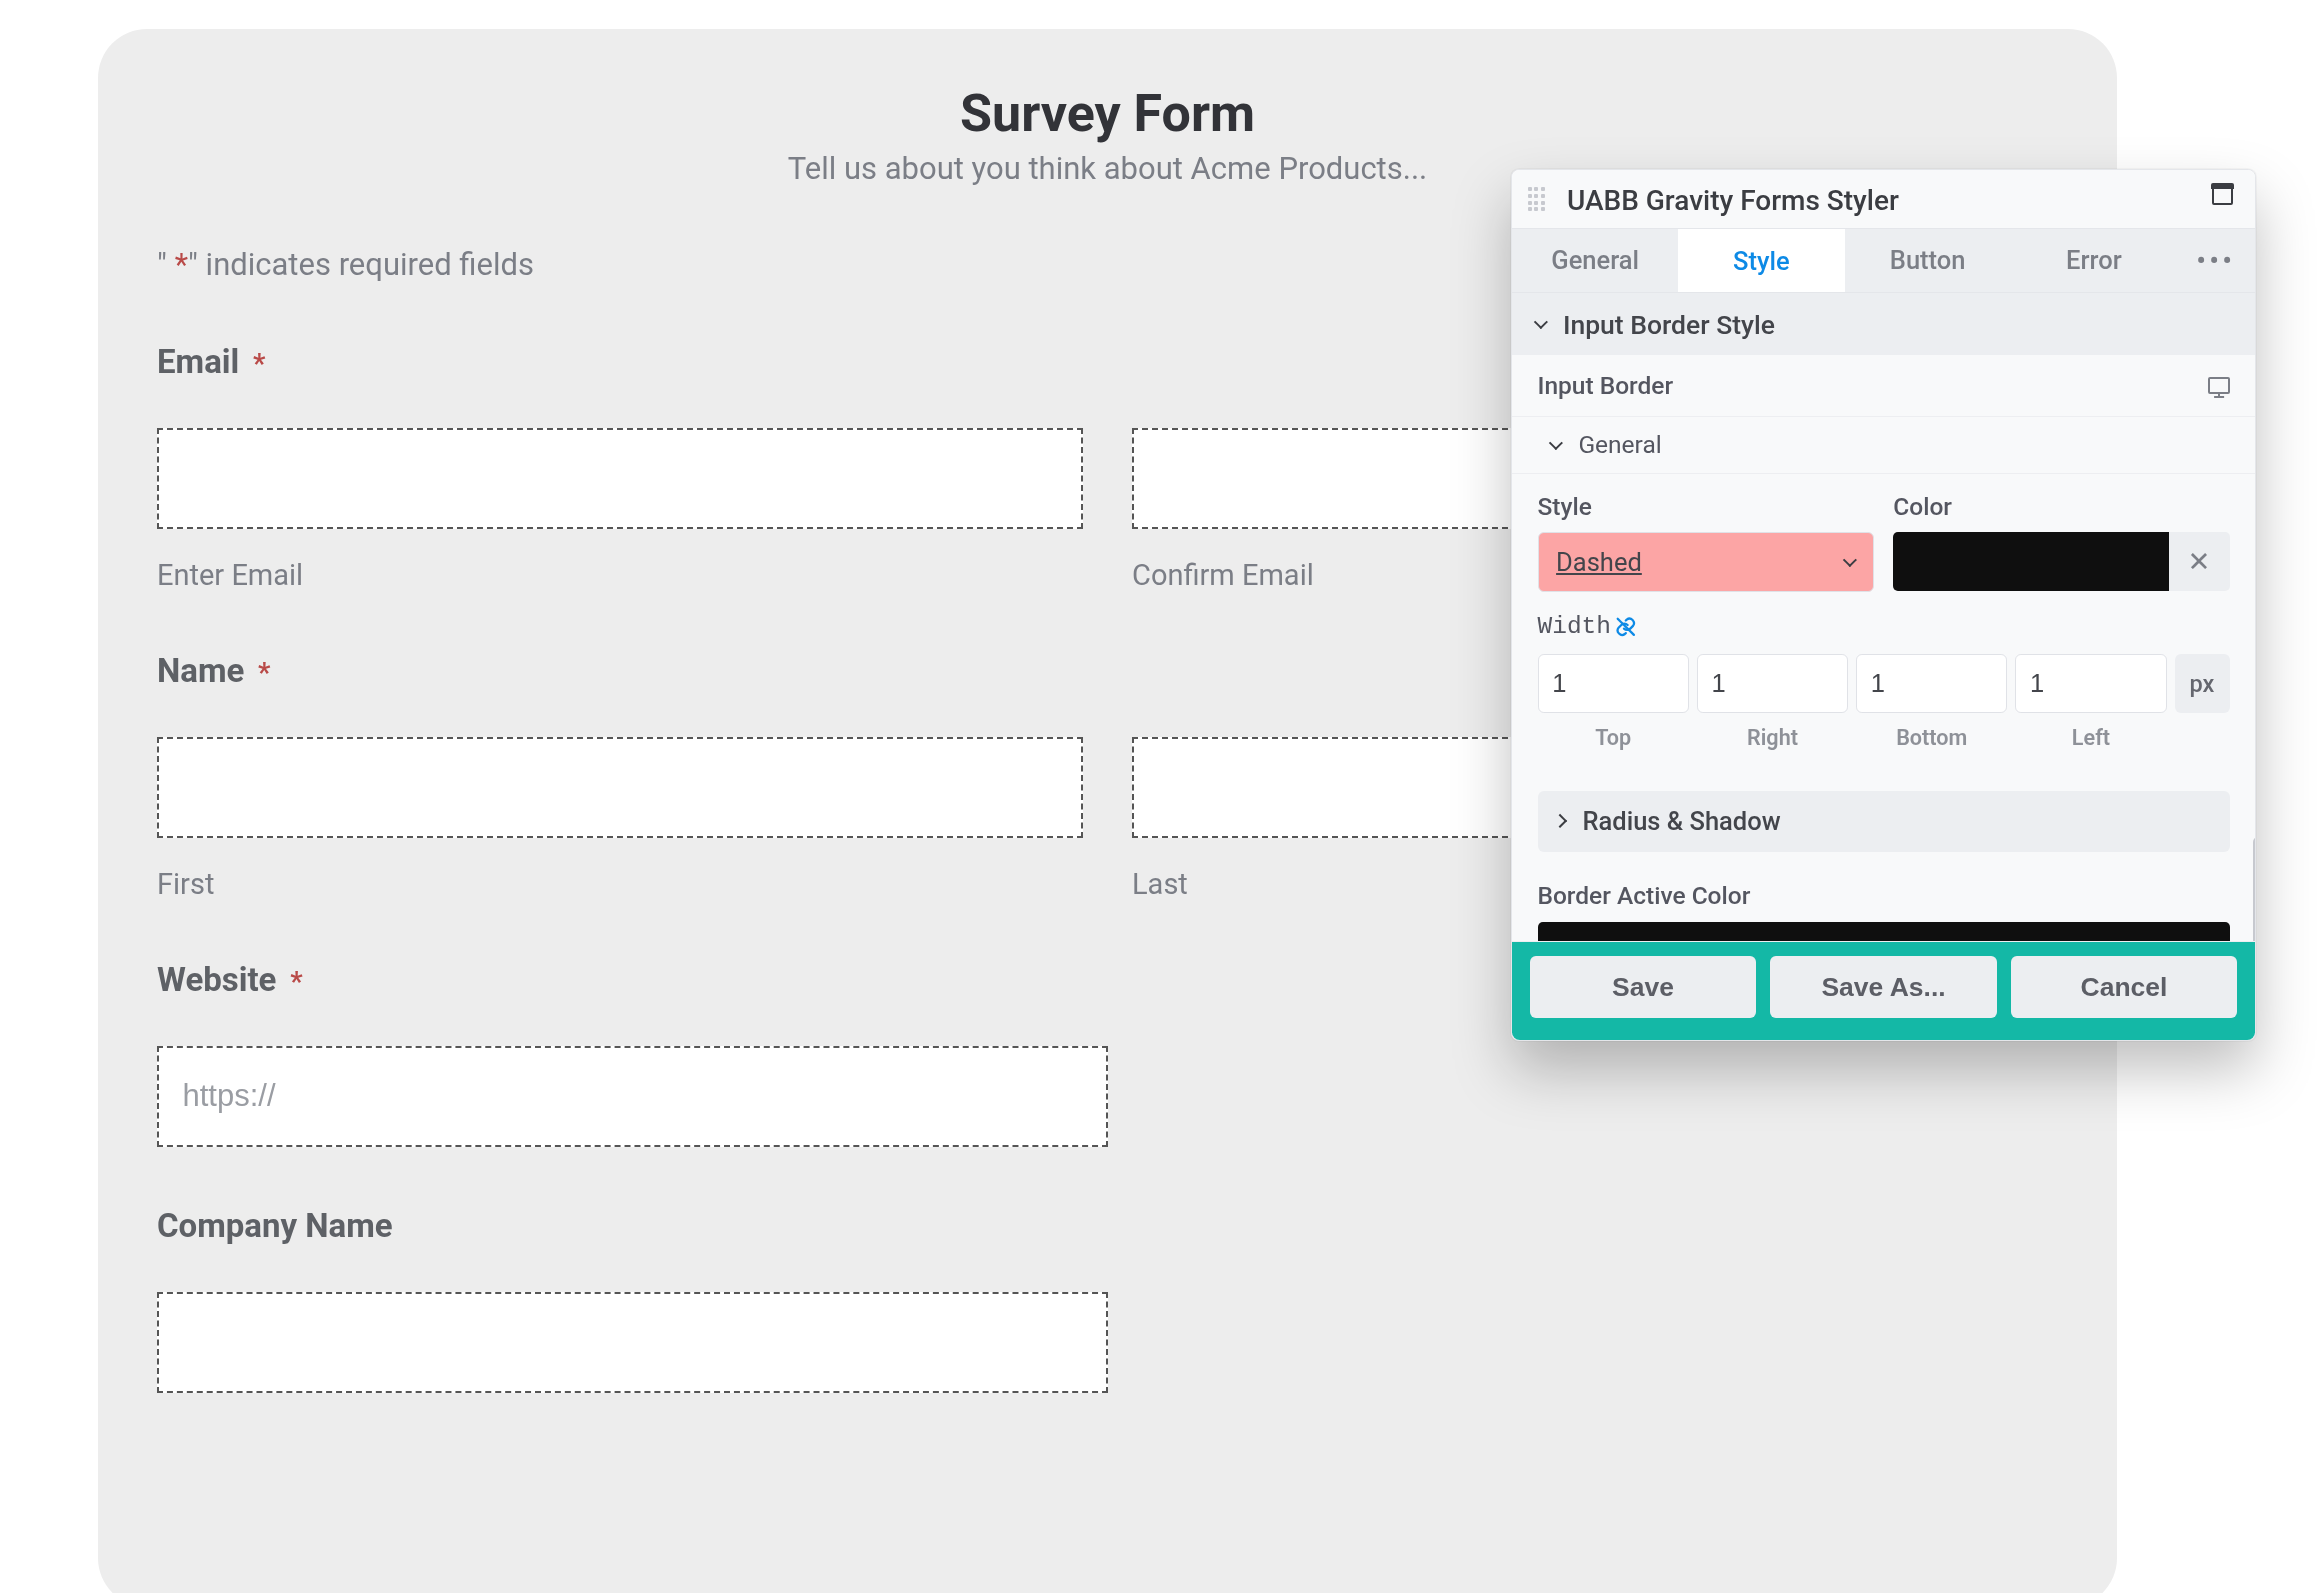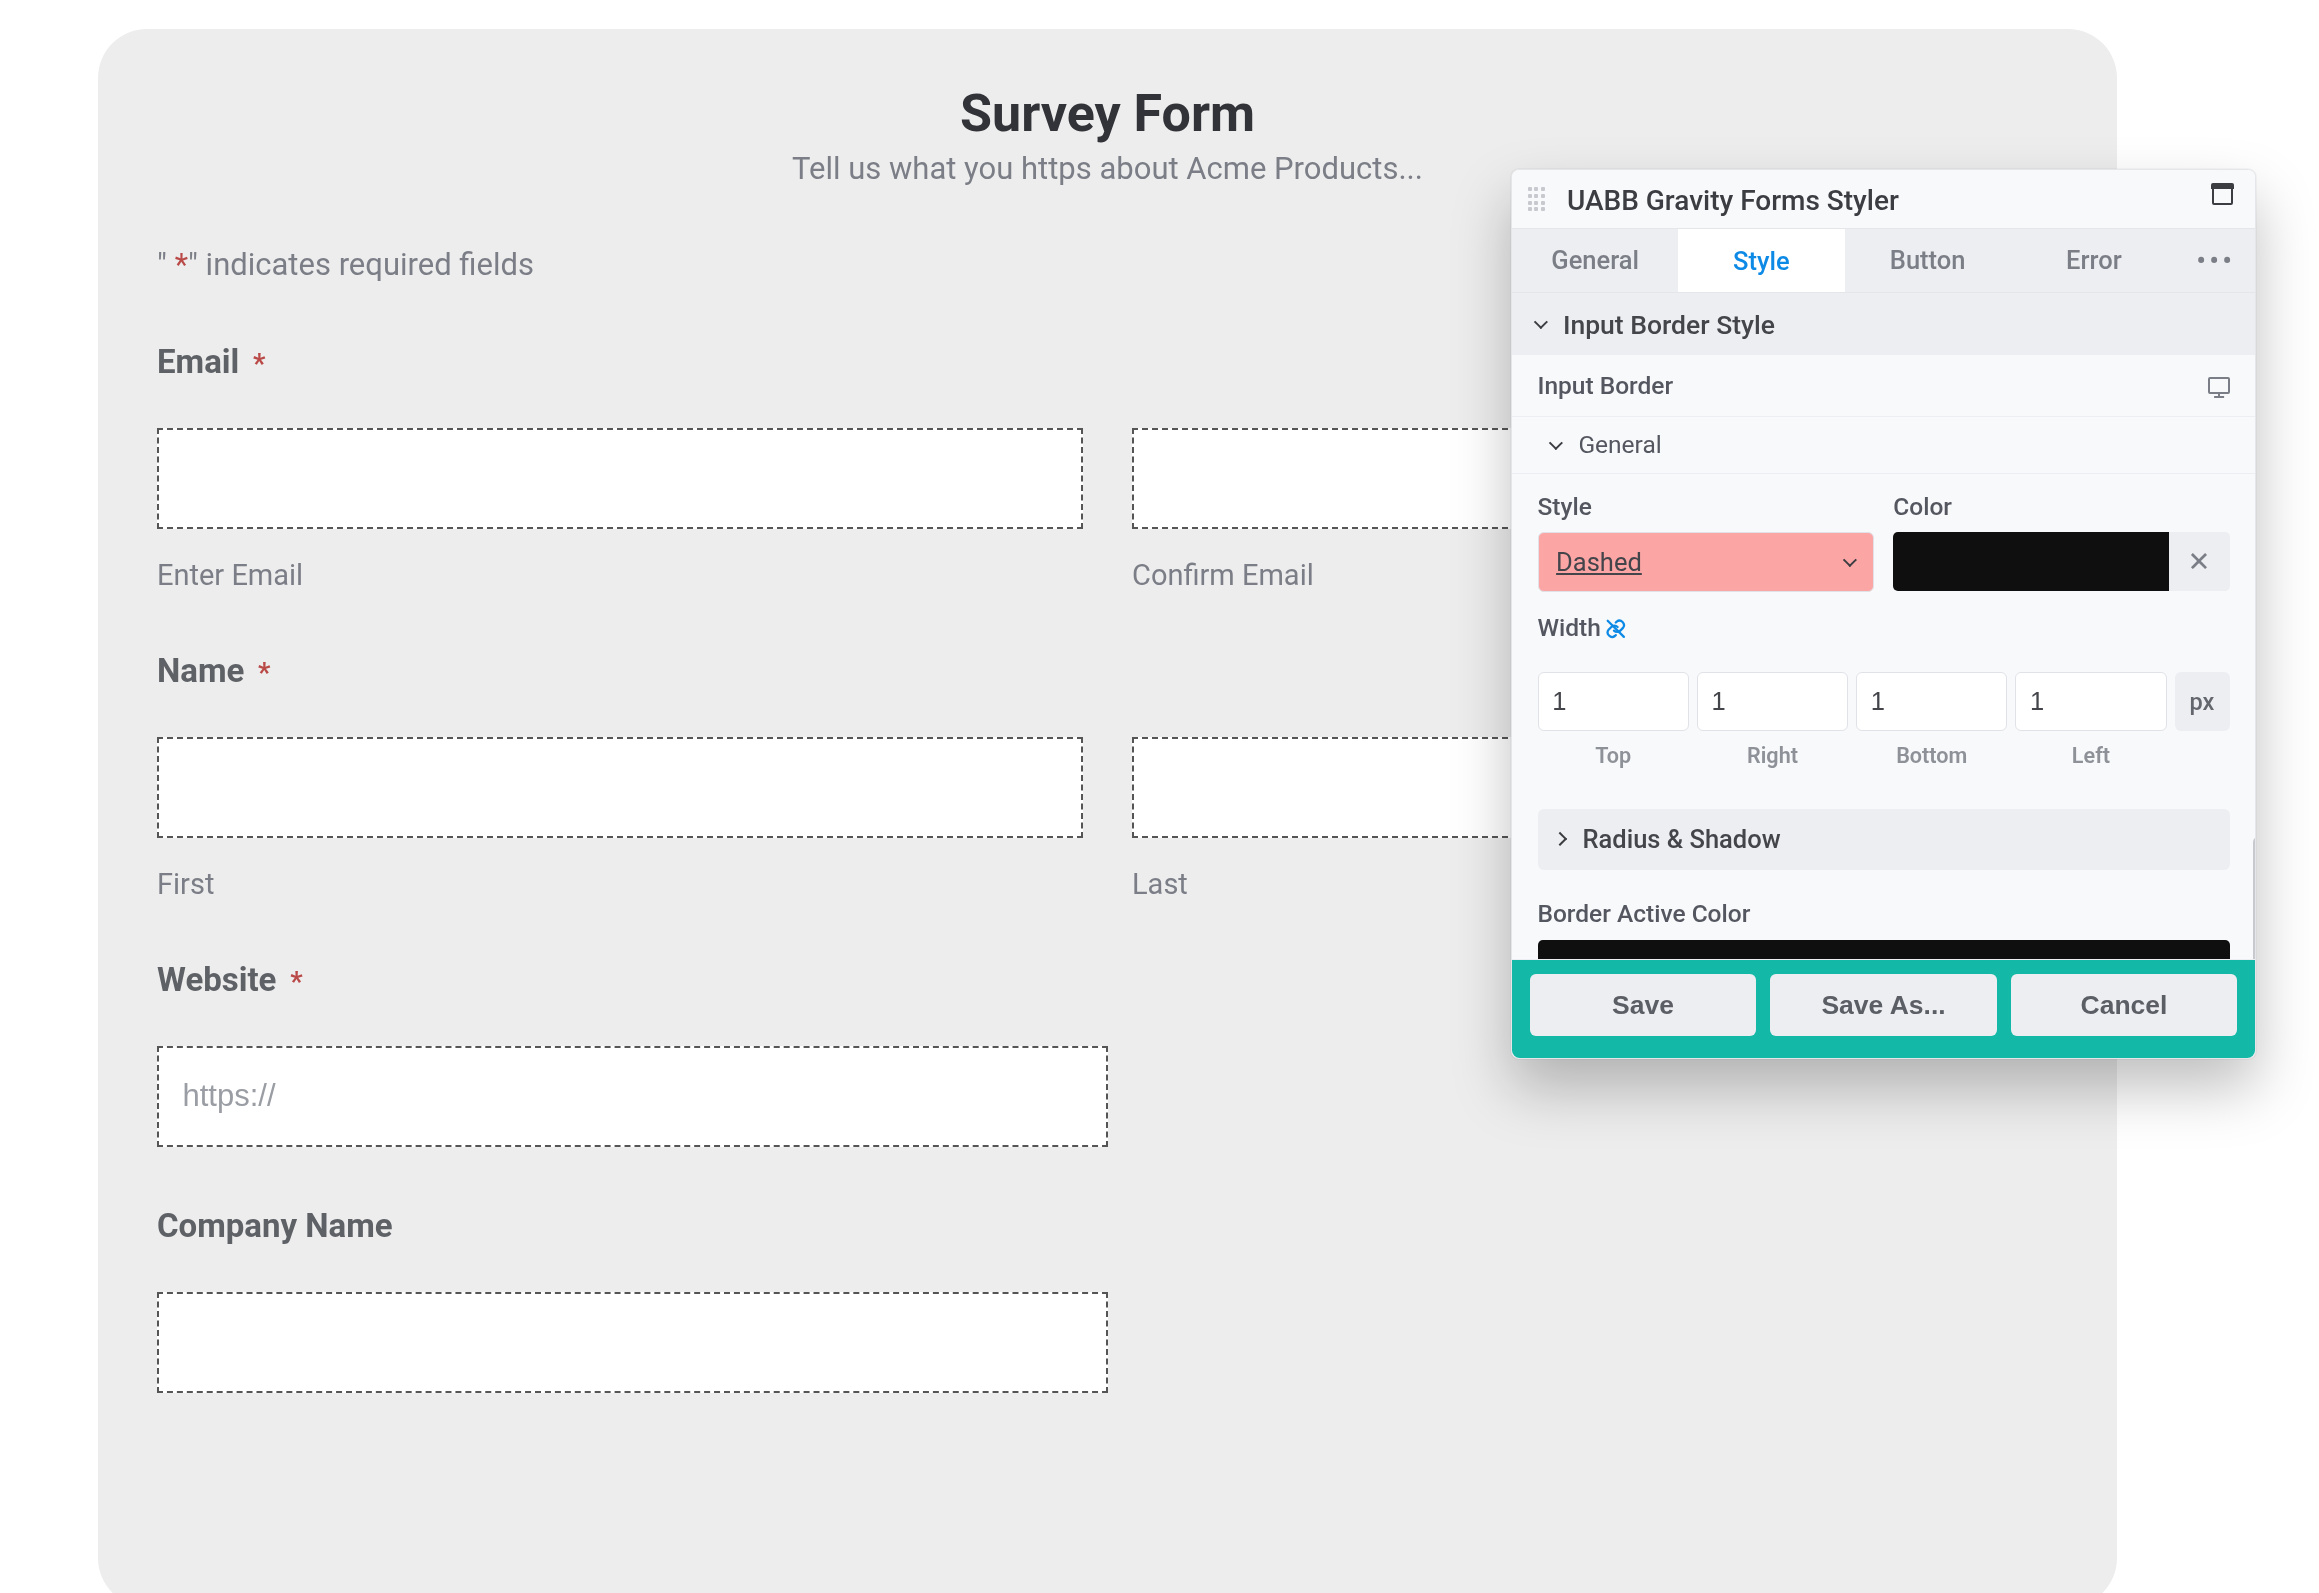--- a/index.html
+++ b/index.html
@@ -177,21 +177,21 @@
     flex:1; height: 59px; background:#0f0f0f; border-radius: 4.9px 0 0 4.9px;
   }
   .color-clear {
     width: 61px; height: 59px;
     background: #eceef1; border-radius: 0 4.9px 4.9px 0;
     display:flex; align-items:center; justify-content:center;
     font-size: 27.4px; color:#7b7e86; cursor:pointer;
   }
 
   .width-row { padding: 11.8px 25.5px 23.5px 25.5px; }
-  .width-label { display:flex; align-items:center; gap:4px; font-size:24.5px; color:#545660; font-weight:500; margin-bottom: 30px; }
+  .width-label { display:flex; align-items:center; gap:4px; font-size:24.5px; color:#545660; font-weight:500; margin-bottom: 14px; font-family: Liberation Mono, monospace; }
   .link-icon {
     width: 21.6px; height: 21.6px; position: relative; color:#0d8ae6;
   }
   .link-icon svg { width:100%; height:100%; }
   .widths { display:flex; gap: 7.8px; align-items: stretch; }
   .widths input {
     flex:1; min-width: 0; background:#fff; border:1px solid #e0e2e7;
     border-radius:5.9px; padding: 13.7px 13.7px; font-size: 25.5px; color:#43454b;
   }
   .unit-box {
@@ -230,21 +230,21 @@
     flex:1; background:#eceef1; border:none; border-radius:5.9px;
     padding: 15.7px 0; font-size: 26.5px; color:#5c5e66; font-weight:600; cursor:pointer;
   }
   .scroll-thumb { position:absolute; right:-7.8px; top:544px; width:9.8px; height:167px; background:#c7c9cf; border-radius:4.9px; }
 </style>
 </head>
 <body>
 
 <div class="form-card">
   <h1 class="form-title">Survey Form</h1>
-  <p class="form-desc">Tell us what you https about Acme Products...</p>
+  <p class="form-desc">Tell us about you think about Acme Products...</p>
 
   <p class="required-note">
     <span>" </span><span class="asterisk">*</span><span>" indicates required fields</span>
   </p>
 
   <div class="field-block">
     <label class="field-label">
       <span>Email</span><span class="req">*</span>
     </label>
     <div class="two-col">

